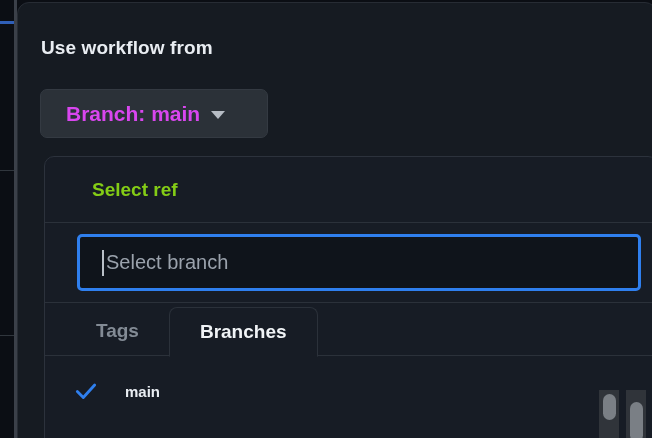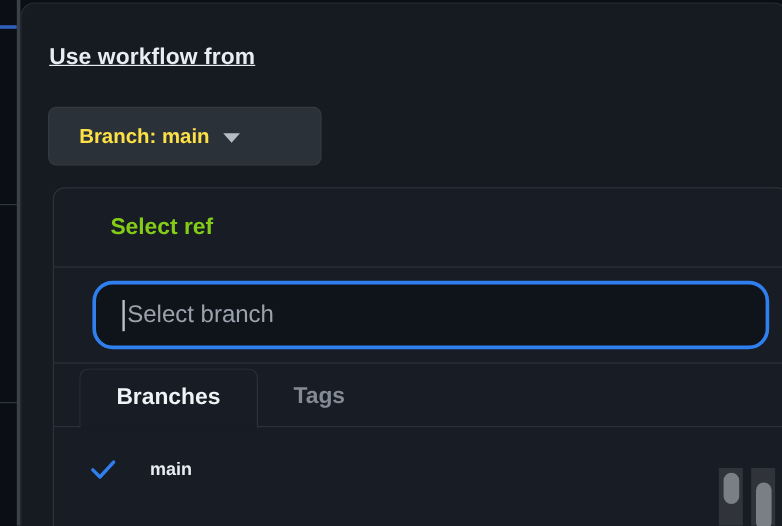--- a/index.html
+++ b/index.html
@@ -52,41 +52,40 @@
     overflow: hidden;
   }
 
   #dialog-title {
     position: absolute;
     left: 23px; top: 34px;
     font-size: 19px;
     font-weight: bold;
     color: #e9edf2;
     letter-spacing: .1px;
-    text-decoration: underline;
   }
 
   
   #branch-button {
     position: absolute;
     left: 22px; top: 86px;
     width: 228px; height: 49px;
     background: #2b3138;
     border: 1px solid #343a42;
     border-radius: 7px;
     display: flex;
     align-items: center;
     padding-left: 25px;
     gap: 11px;
     cursor: pointer;
   }
   #branch-button .lbl {
-    font-size: 17px;
-    font-weight: bold;
-    color: #fde047;
+    font-size: 21px;
+    font-weight: bold;
+    color: #d946ef;
   }
   .caret {
     width: 0; height: 0;
     border-left: 7px solid transparent;
     border-right: 7px solid transparent;
     border-top: 8px solid #b6bcc4;
     margin-top: 3px;
   }
 
   
@@ -121,21 +120,21 @@
     align-items: center;
     padding-left: 32px;
     padding-right: 16px;
   }
   #search-input {
     position: relative;
     flex: 1;
     height: 57px;
     background: #0f141b;
     border: 3px solid #2f7fee;
-    border-radius: 17px;
+    border-radius: 5px;
     display: flex;
     align-items: center;
     padding-left: 22px;
     cursor: text;
   }
   #search-input .caretbar {
     width: 2px;
     height: 26px;
     background: #b9c0c8;
     margin-right: 2px;
@@ -251,25 +250,25 @@
     </div>
 
     <div id="search-zone">
       <div id="search-input">
         <span class="caretbar"></span>
         <span class="ph">Select branch</span>
       </div>
     </div>
 
     <div id="tabs">
+      <div class="tab inactive">
+        <span>Tags</span>
+      </div>
       <div class="tab active">
         <span>Branches</span>
-      </div>
-      <div class="tab inactive">
-        <span>Tags</span>
       </div>
     </div>
 
     <div id="ref-list">
       <div class="ref-row">
         <span class="check">
           <svg width="26" height="26" viewBox="0 0 24 24" fill="none" stroke="currentColor" stroke-width="2.6" stroke-linecap="round" stroke-linejoin="round">
             <polyline points="4,12.5 9.5,18 20,6.5"></polyline>
           </svg>
         </span>

